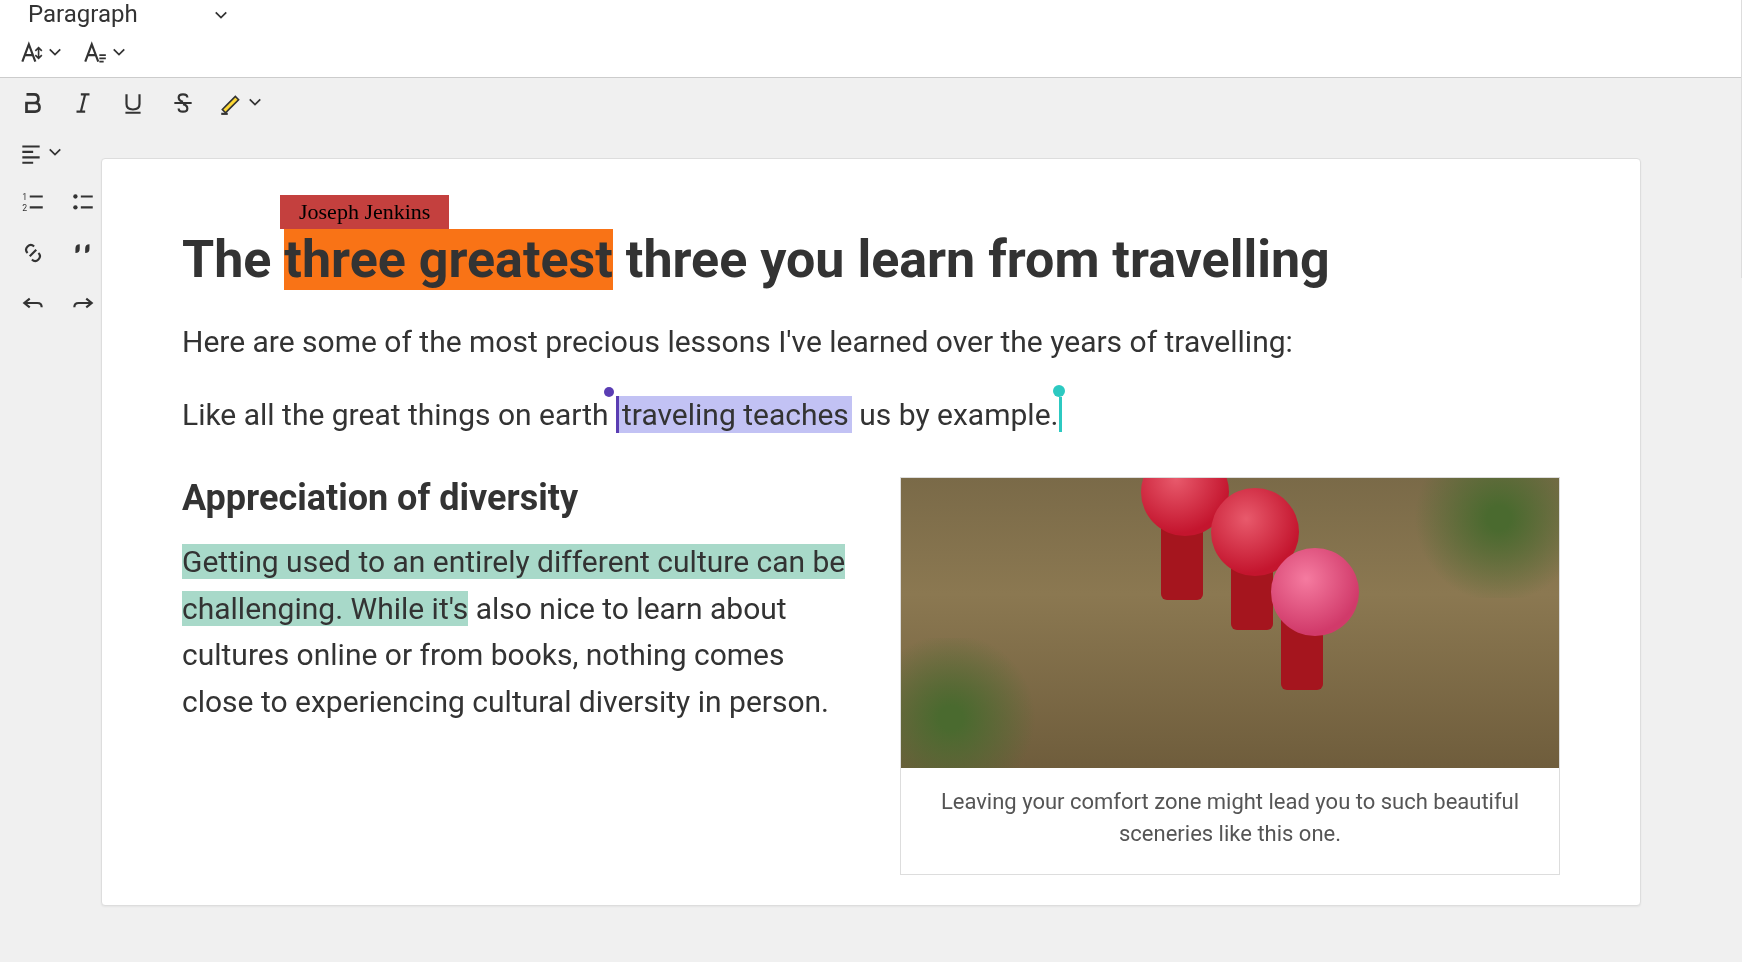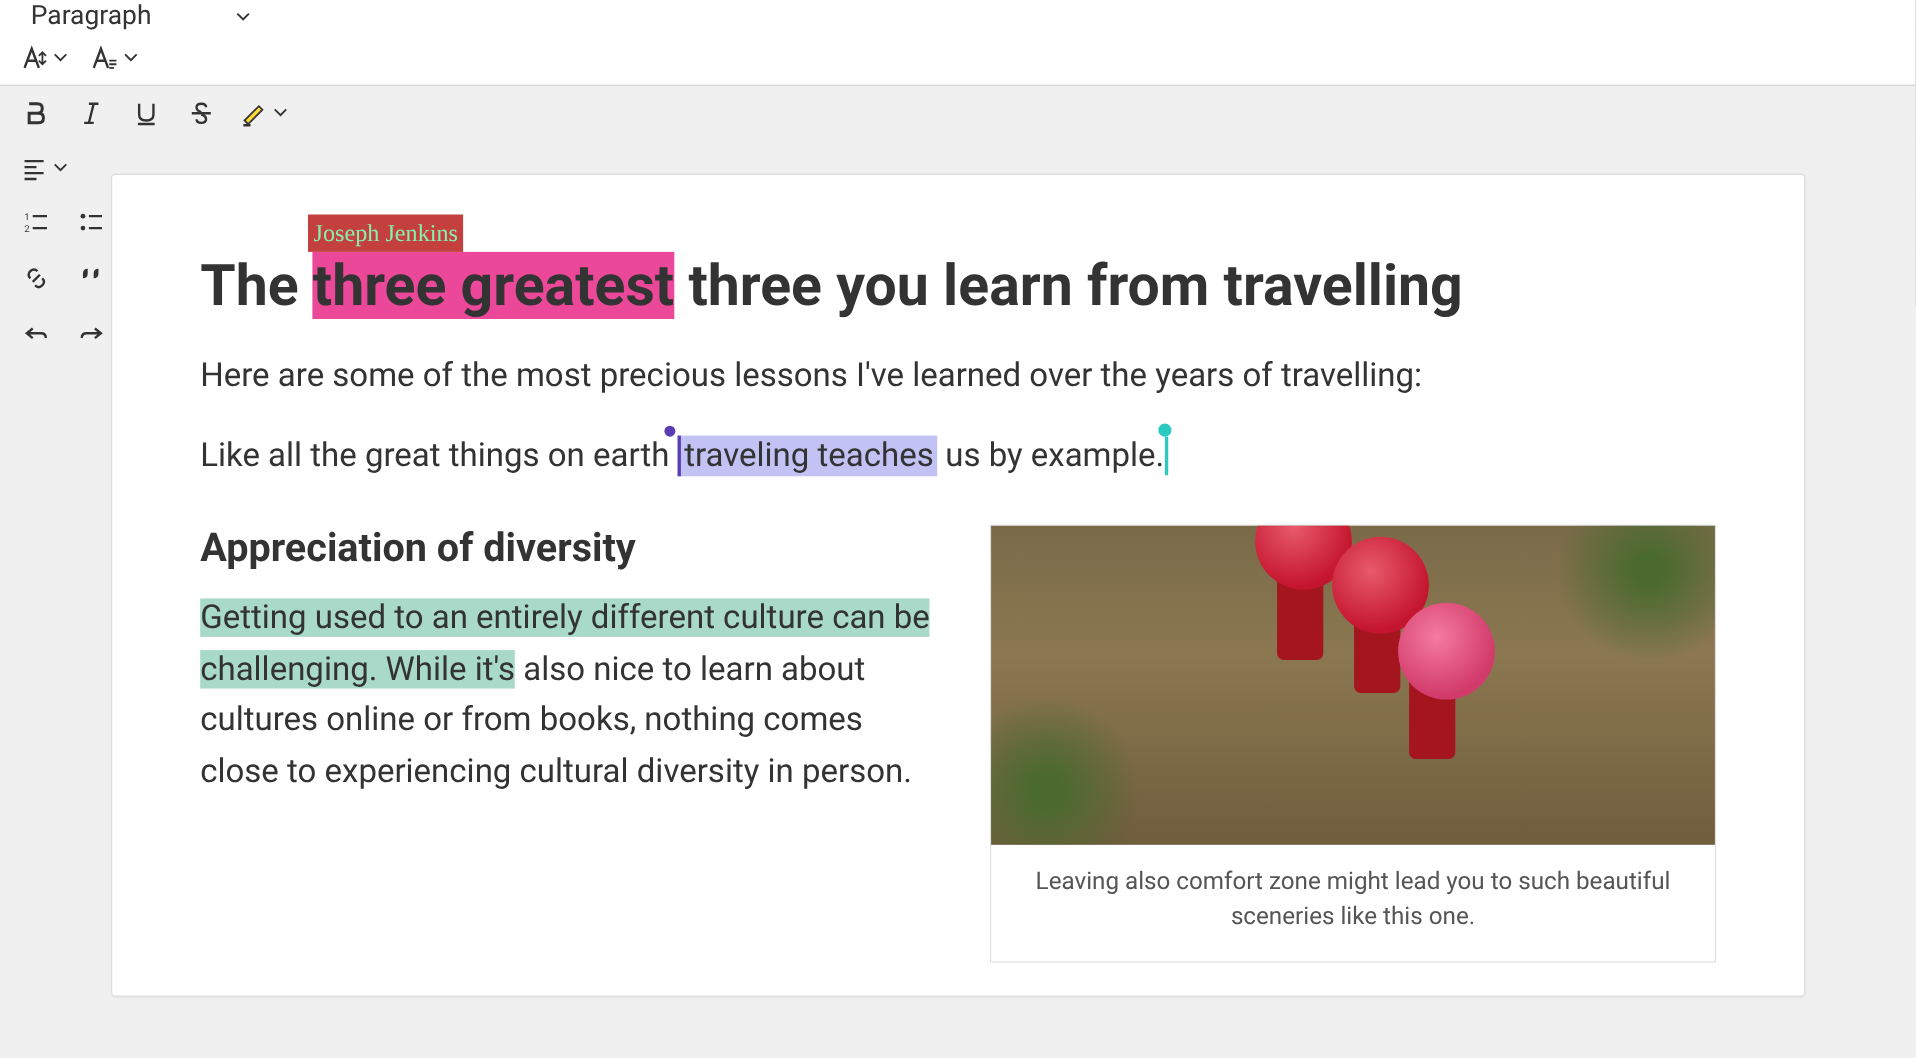--- a/index.html
+++ b/index.html
@@ -66,28 +66,28 @@
       font-weight: 700;
       color: #333;
       position: relative;
       line-height: 1.2;
     }
     .user-tag {
       position: absolute;
       top: -34px;
       left: 98px;
       background: #c4403e;
-      color: #86efac;
+      color: #000000;
       font-family: Georgia, serif;
       font-size: 22px;
-      padding: 4px 5px;
+      padding: 4px 19px;
       font-weight: 400;
     }
     .sel-red {
-      background: #ec4899;
+      background: #f97316;
     }
     .para {
       font-size: 30px;
       color: #333;
       margin-top: 28px;
       line-height: 1.5;
       position: relative;
     }
     .sel-blue-wrap { position: relative; white-space: nowrap; }
     .sel-blue {
@@ -355,18 +355,18 @@
             </div>
           <div class="monk" style="left:330px;top:60px">
               <div class="robe"></div>
               <div class="umbrella" style="top:-50px;left:-20px"></div>
             </div>
           <div class="monk" style="left:380px;top:120px">
               <div class="robe"></div>
               <div class="umbrella" style="top:-50px;left:-10px;background:radial-gradient(circle at 40% 35%,#f57ba0 0%,#d13a6a 70%)"></div>
             </div>
         </div>
-        <div class="caption">Leaving also comfort zone might lead you to such beautiful sceneries like this one.</div>
+        <div class="caption">Leaving your comfort zone might lead you to such beautiful sceneries like this one.</div>
       </div>
     </div>
 
   </div>
 </div>
 
 </body></html>

